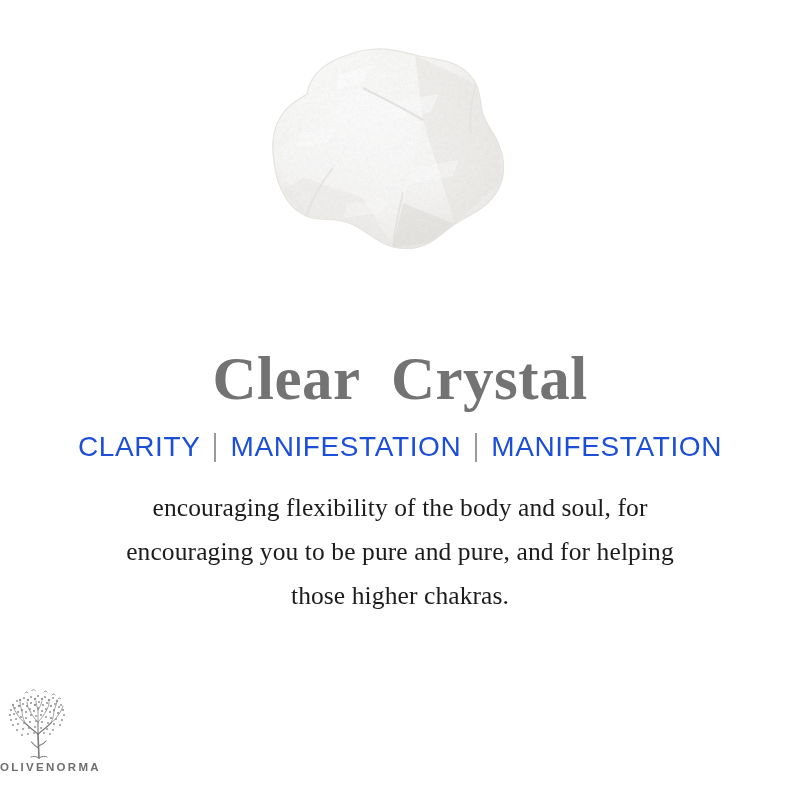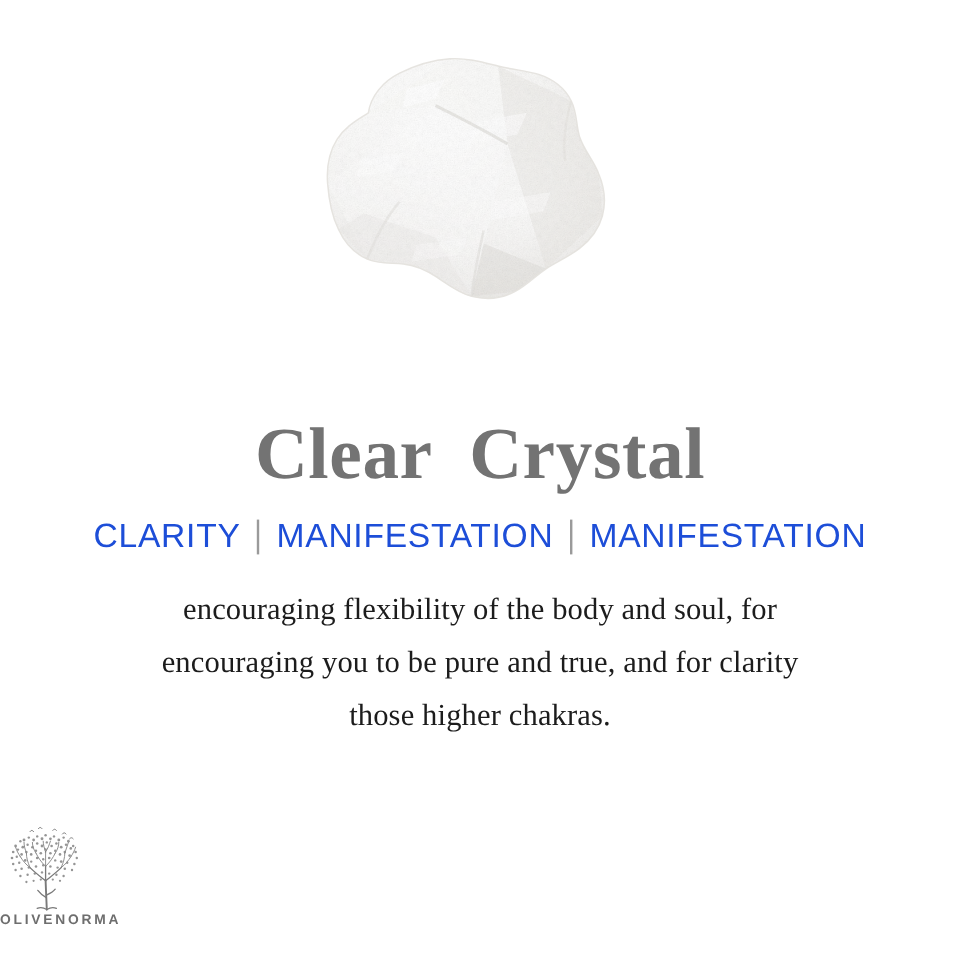--- a/index.html
+++ b/index.html
@@ -244,21 +244,21 @@
   <div class="subtitle">
     <span class="kw">CLARITY</span>
     <span class="sep"></span>
     <span class="kw">MANIFESTATION</span>
     <span class="sep"></span>
     <span class="kw">MANIFESTATION</span>
   </div>
 
   <div class="description">
     <span class="line">encouraging flexibility of the body and soul, for</span>
-    <span class="line">encouraging you to be pure and true, and for clarity</span>
+    <span class="line">encouraging you to be pure and pure, and for helping</span>
     <span class="line">those higher chakras.</span>
   </div>
 
   <div class="brand">
     <svg class="brand-tree" viewBox="0 0 78 72" xmlns="http://www.w3.org/2000/svg">
       <g stroke="#7a7a7a" stroke-width="0.7" fill="none" stroke-linecap="round">
 
         <path d="M39,70 L38.4,56 L38,46" stroke-width="1.6"></path>
         <path d="M39,70 C36,68 33,68 31,69" stroke-width="1"></path>
         <path d="M39,70 C42,68 45,68 47,69" stroke-width="1"></path>

